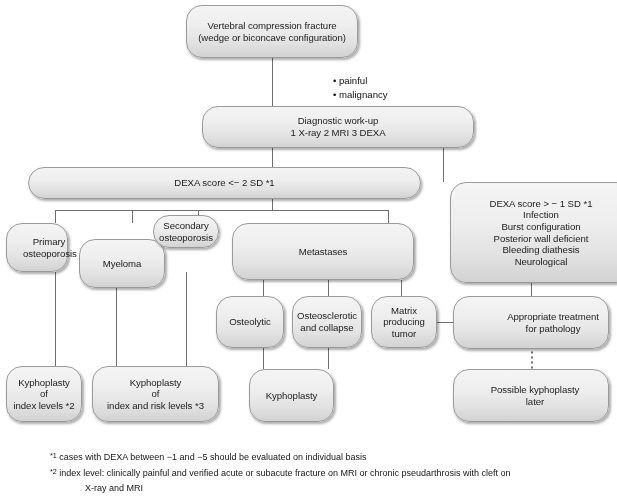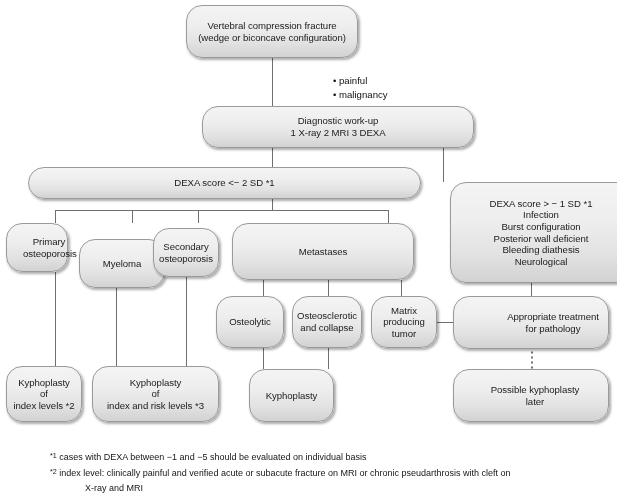--- a/index.html
+++ b/index.html
@@ -149,21 +149,21 @@
 
   <div class="box" style="left:6px;top:223px;width:62px;height:49px;">
     <span class="inner" style="white-space:pre-line;margin-left:24px;">Primary
 osteoporosis</span>
   </div>
 
   <div class="box" style="left:79px;top:223px;width:86px;height:49px;margin-top:16px;">
     <span class="inner">Myeloma</span>
   </div>
 
-  <div class="box" style="left:153px;top:228px;width:66px;height:49px;">
+  <div class="box" style="left:153px;top:215px;width:66px;height:33px;">
     <span class="inner" style="white-space:pre-line;">Secondary
 osteoporosis</span>
   </div>
 
   <div class="box" style="left:232px;top:223px;width:182px;height:57px;">
     <span class="inner">Metastases</span>
   </div>
 
   <div class="box" style="left:216px;top:296px;width:68px;height:52px;">
     <span class="inner">Osteolytic</span>

